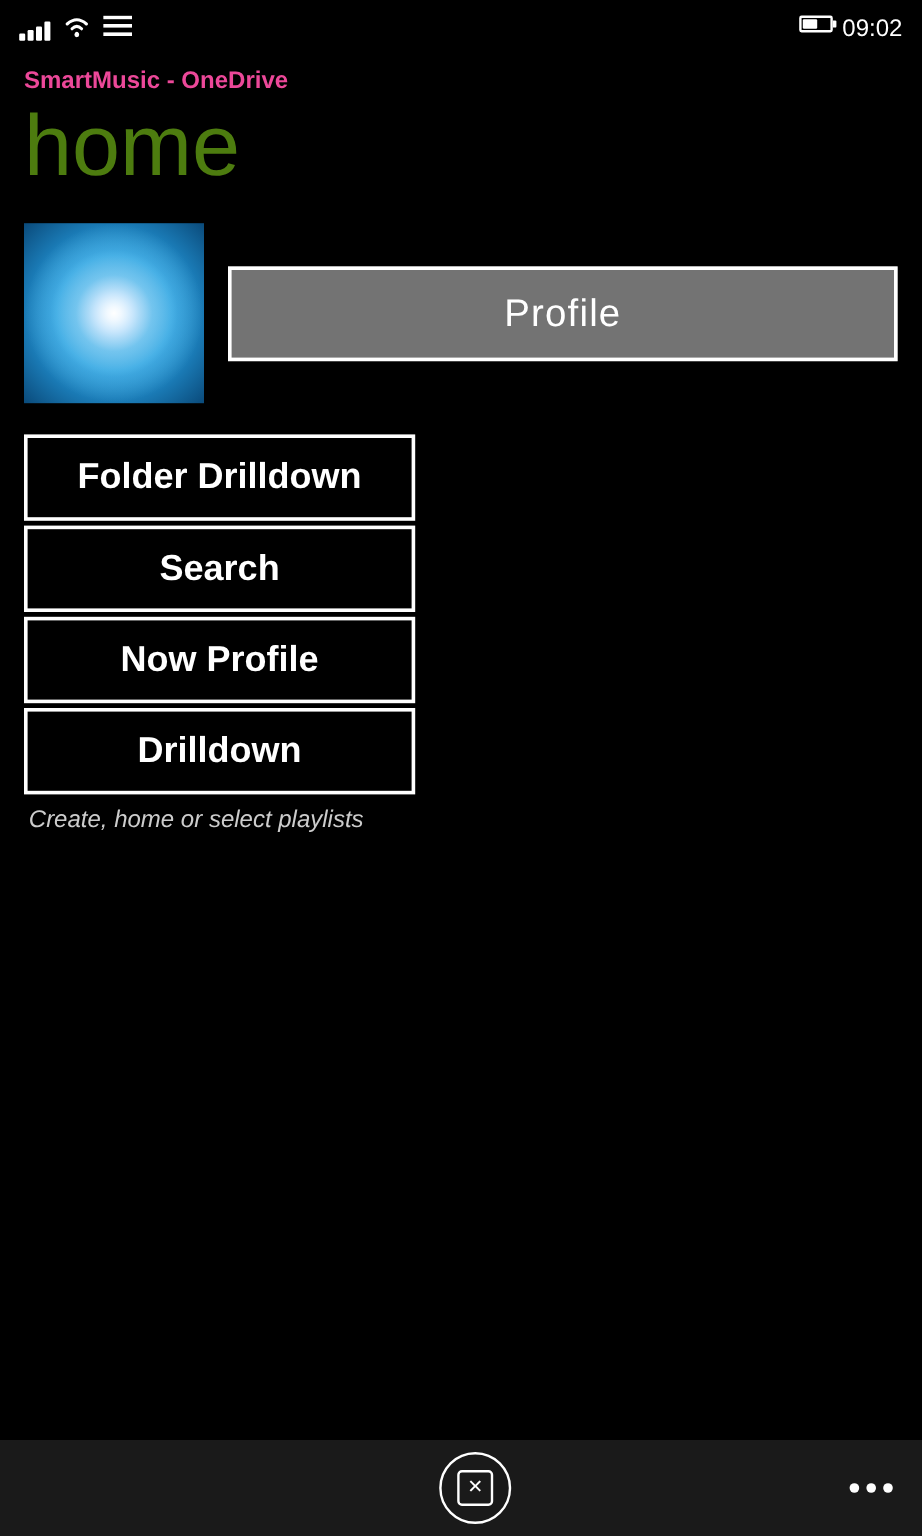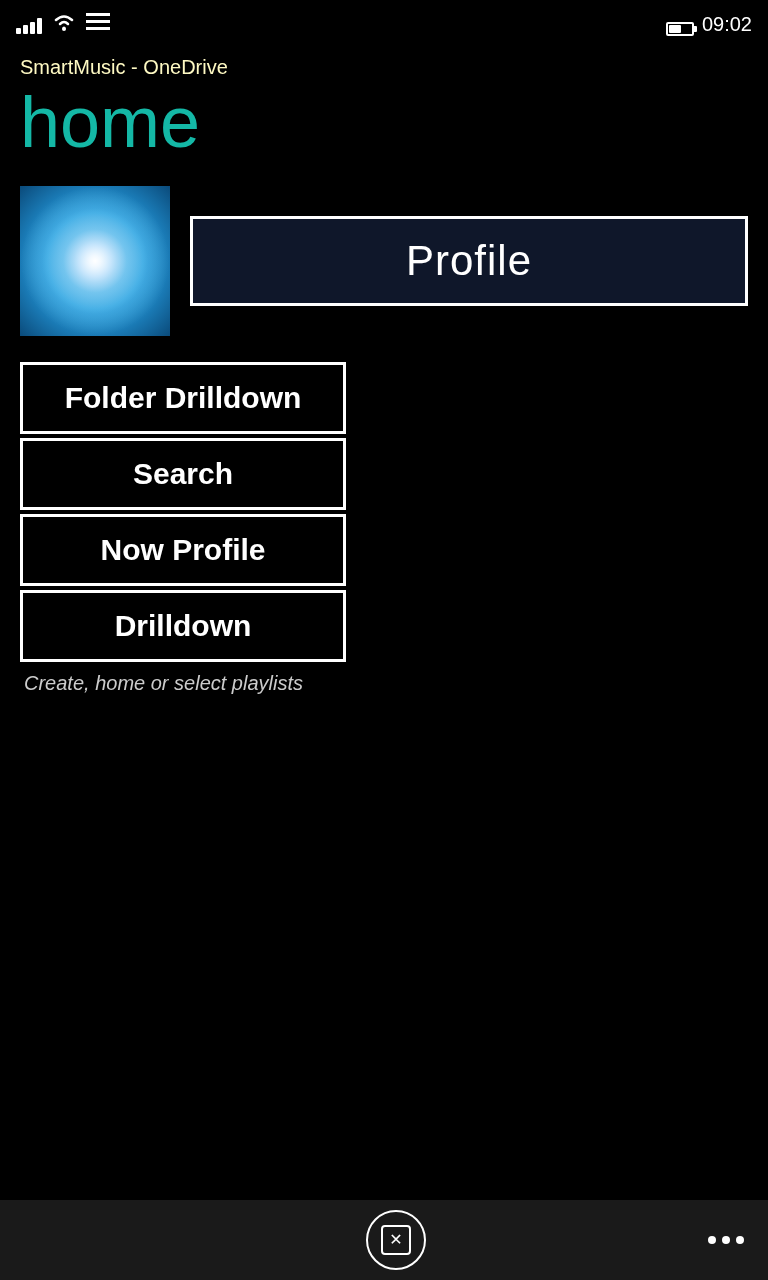--- a/index.html
+++ b/index.html
@@ -50,21 +50,21 @@
       color: #fff;
     }
 
     .menu-icon {
       font-size: 18px;
       color: #fff;
     }
 
     .status-right {
       display: flex;
-      align-items: flex-end;
+      align-items: flex-start;
       gap: 8px;
     }
 
     .battery-icon {
       display: flex;
       align-items: center;
     }
 
     .battery-body {
       border: 2px solid #fff;
@@ -102,28 +102,28 @@
       color: #fff;
     }
 
     
     .app-header {
       padding: 8px 20px 4px;
     }
 
     .app-subtitle {
       font-size: 20px;
-      color: #fef9c3;
-      font-weight: 400;
+      color: #ec4899;
+      font-weight: 700;
     }
 
     .page-title {
       font-size: 72px;
       font-weight: 200;
-      color: #14b8a6;
+      color: #4d7c0f;
       line-height: 1.1;
       margin-top: 4px;
     }
 
     
     .profile-section {
       display: flex;
       align-items: center;
       padding: 20px 20px 16px;
       gap: 20px;
@@ -147,23 +147,23 @@
         rgba(200,230,255,0.7) 15%,
         rgba(100,190,240,0.5) 30%,
         rgba(50,150,220,0.3) 50%,
         transparent 70%
       );
     }
 
     .profile-btn {
       flex: 1;
       border: 3px solid #fff;
-      background: #0f172a;
-      color: #fff;
-      font-size: 42px;
+      background: #737373;
+      color: #fff;
+      font-size: 32px;
       font-weight: 500;
       padding: 18px 12px;
       text-align: center;
       cursor: pointer;
       letter-spacing: 1px;
     }
 
     
     .nav-section {
       padding: 10px 20px;

